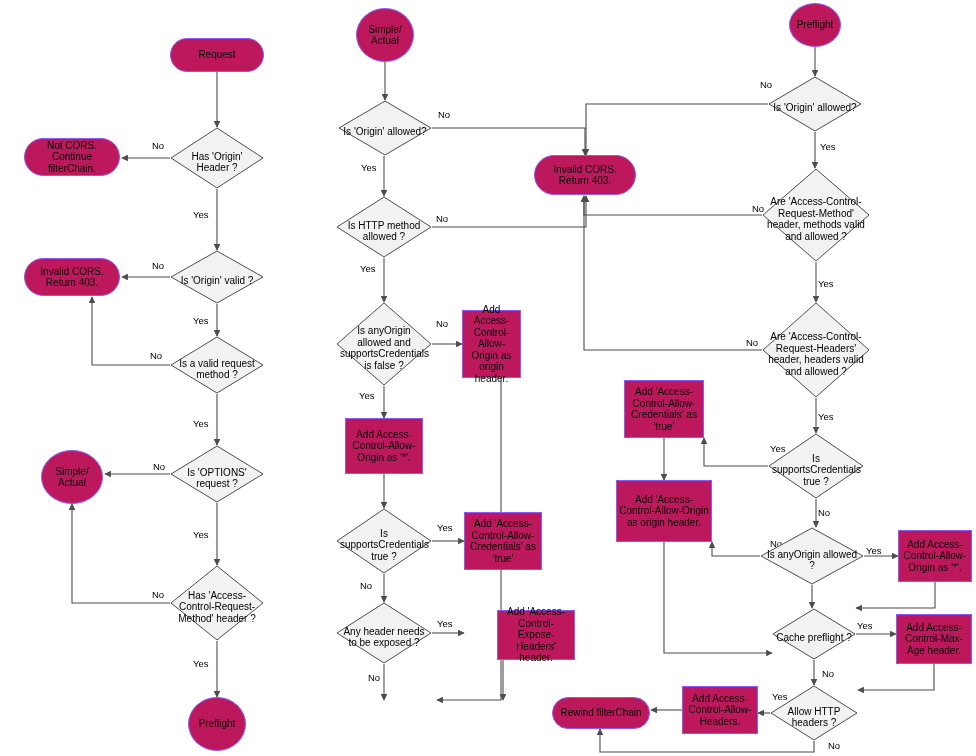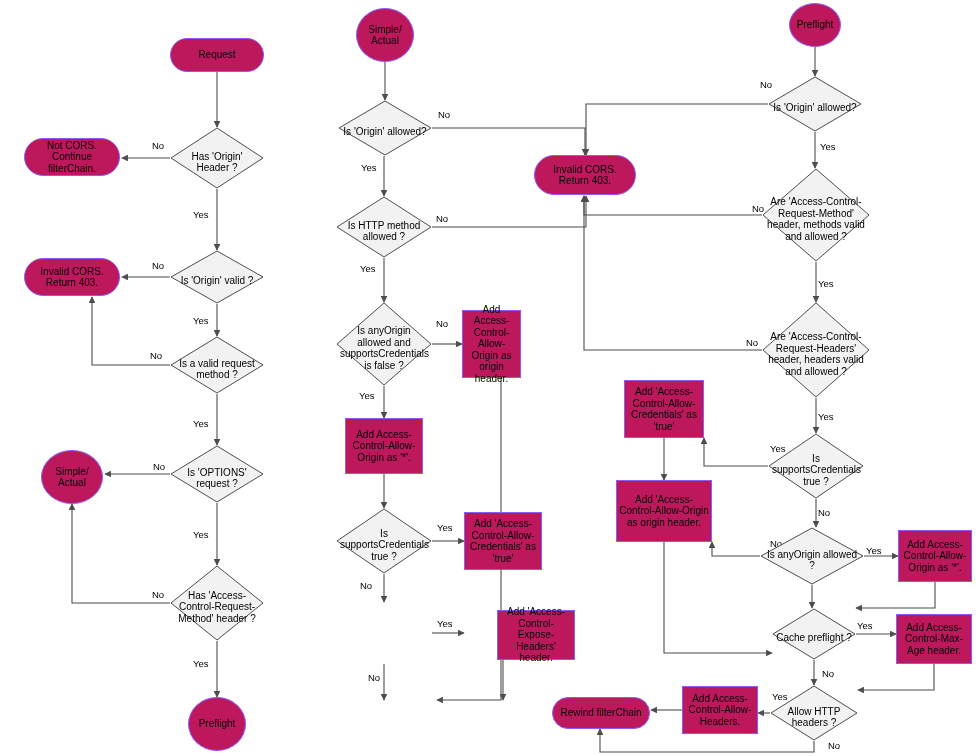--- a/index.html
+++ b/index.html
@@ -251,20 +251,26 @@
     <svg class="dshape" viewBox="0 0 96 66" preserveAspectRatio="none">
         <polygon points="48,1 95,33 48,65 1,33" fill="#f2f2f2" stroke="#4d4d4d" stroke-width="1"></polygon>
       </svg>
     <span class="dlabel">Is supportsCredentials true ?</span>
   </div>
 
   <div class="node rect" style="left:464px;top:512px;width:78px;height:58px;">
     <span>Add 'Access-Control-Allow-Credentials' as 'true'</span>
   </div>
 
+  <div class="node diamond" style="left:336px;top:602px;width:96px;height:62px;">
+    <svg class="dshape" viewBox="0 0 96 62" preserveAspectRatio="none">
+        <polygon points="48,1 95,31 48,61 1,31" fill="#f2f2f2" stroke="#4d4d4d" stroke-width="1"></polygon>
+      </svg>
+    <span class="dlabel">Any header needs to be exposed ?</span>
+  </div>
 
   <div class="node rect" style="left:464px;top:610px;width:78px;height:50px;margin-left:33px;">
     <span>Add 'Access-Control-Expose-Headers' header.</span>
   </div>
 
 
   <div class="node ellipse" style="left:789px;top:3px;width:52px;height:44px;">
     <span>Preflight</span>
   </div>
 

